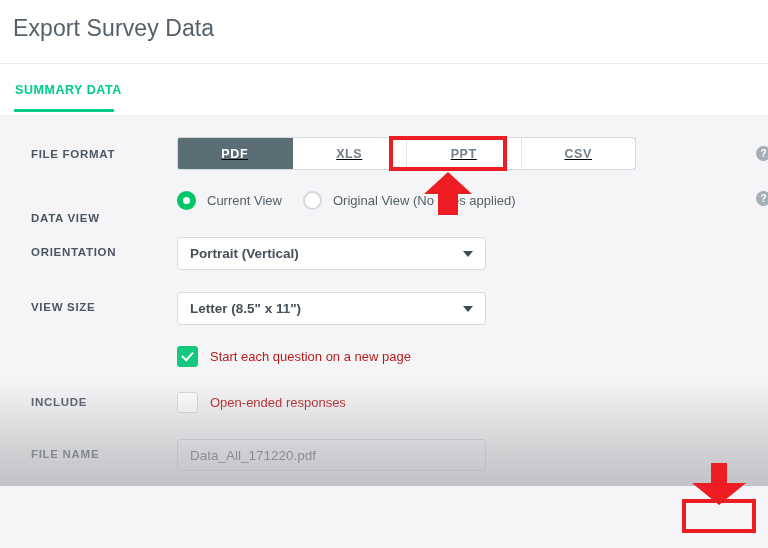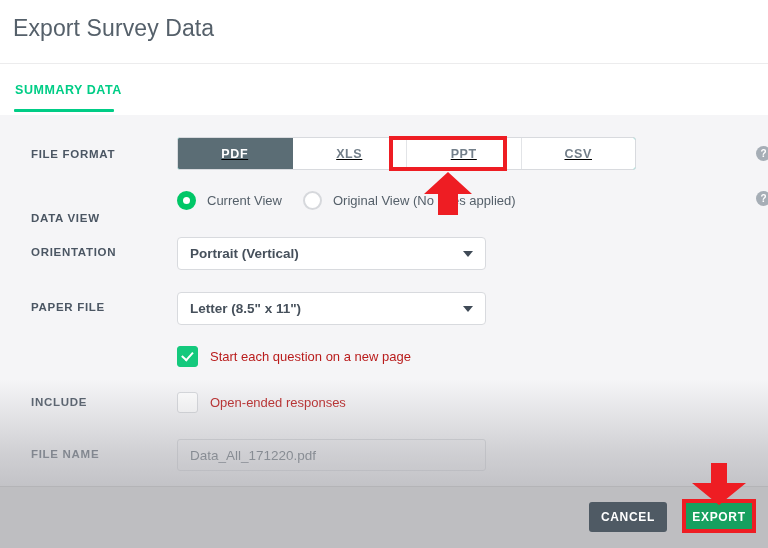--- a/index.html
+++ b/index.html
@@ -285,21 +285,21 @@
       <span class="radio-label">Original View (No rules applied)</span>
     </div>
     <div class="help" style="top:76px;">?</div>
 
     <div class="row-label" style="top:131px;">ORIENTATION</div>
     <div class="select" style="top:122px;">
       <span class="select-value">Portrait (Vertical)</span>
       <span class="caret"></span>
     </div>
 
-    <div class="row-label" style="top:186px;">PAPER FILE</div>
+    <div class="row-label" style="top:186px;">VIEW SIZE</div>
     <div class="select" style="top:177px;">
       <span class="select-value">Letter (8.5" x 11")</span>
       <span class="caret"></span>
     </div>
 
     <div class="check-wrap" style="top:231px;">
       <span class="checkbox checked"></span>
       <span class="check-label">Start each question on a new page</span>
     </div>
 
@@ -309,24 +309,20 @@
       <span class="check-label">Open-ended responses</span>
     </div>
 
     <div class="row-label" style="top:333px;">FILE NAME</div>
     <div class="text-input" style="top:324px;" title="File name">Data_All_171220.pdf</div>
 
   </div>
 
   <div class="shade"></div>
 
-  <div class="footer">
-    <div class="btn btn-cancel">CANCEL</div>
-    <div class="btn btn-export">EXPORT</div>
-  </div>
 
   <div class="anno-box" id="anno-xls"></div>
   <svg class="arrow-up" id="arrow-xls" width="48" height="43" viewBox="0 0 48 43">
     <polygon points="24,0 48,22 34,22 34,43 14,43 14,22 0,22" fill="#ee1d23"></polygon>
   </svg>
 
   <div class="anno-box" id="anno-export"></div>
   <svg class="arrow-down" id="arrow-export" width="54" height="42" viewBox="0 0 54 42">
     <polygon points="19,0 35,0 35,20 54,20 27,42 0,20 19,20" fill="#ee1d23"></polygon>
   </svg>

